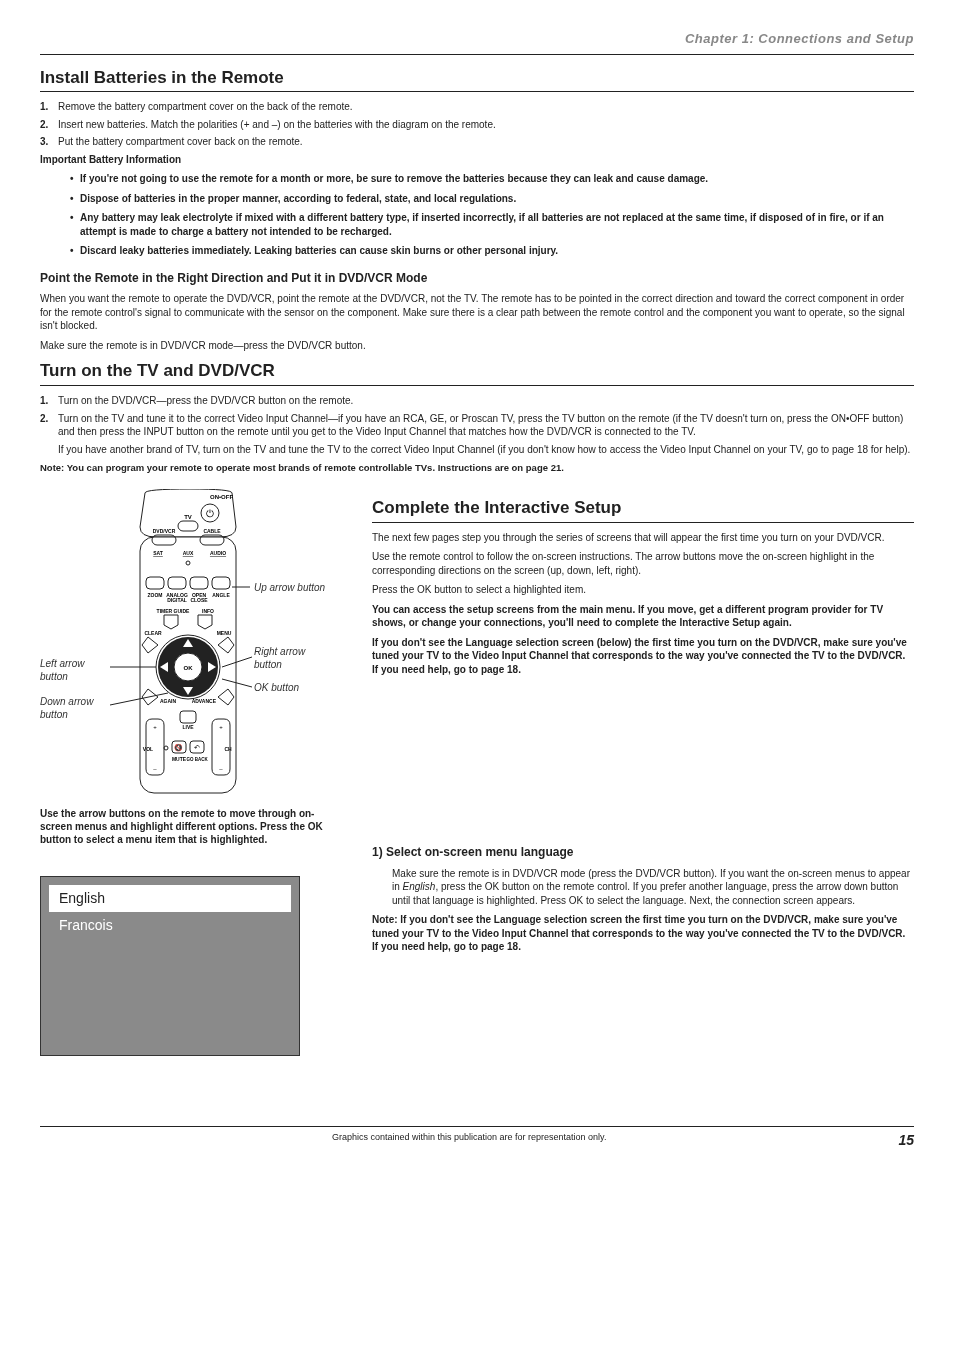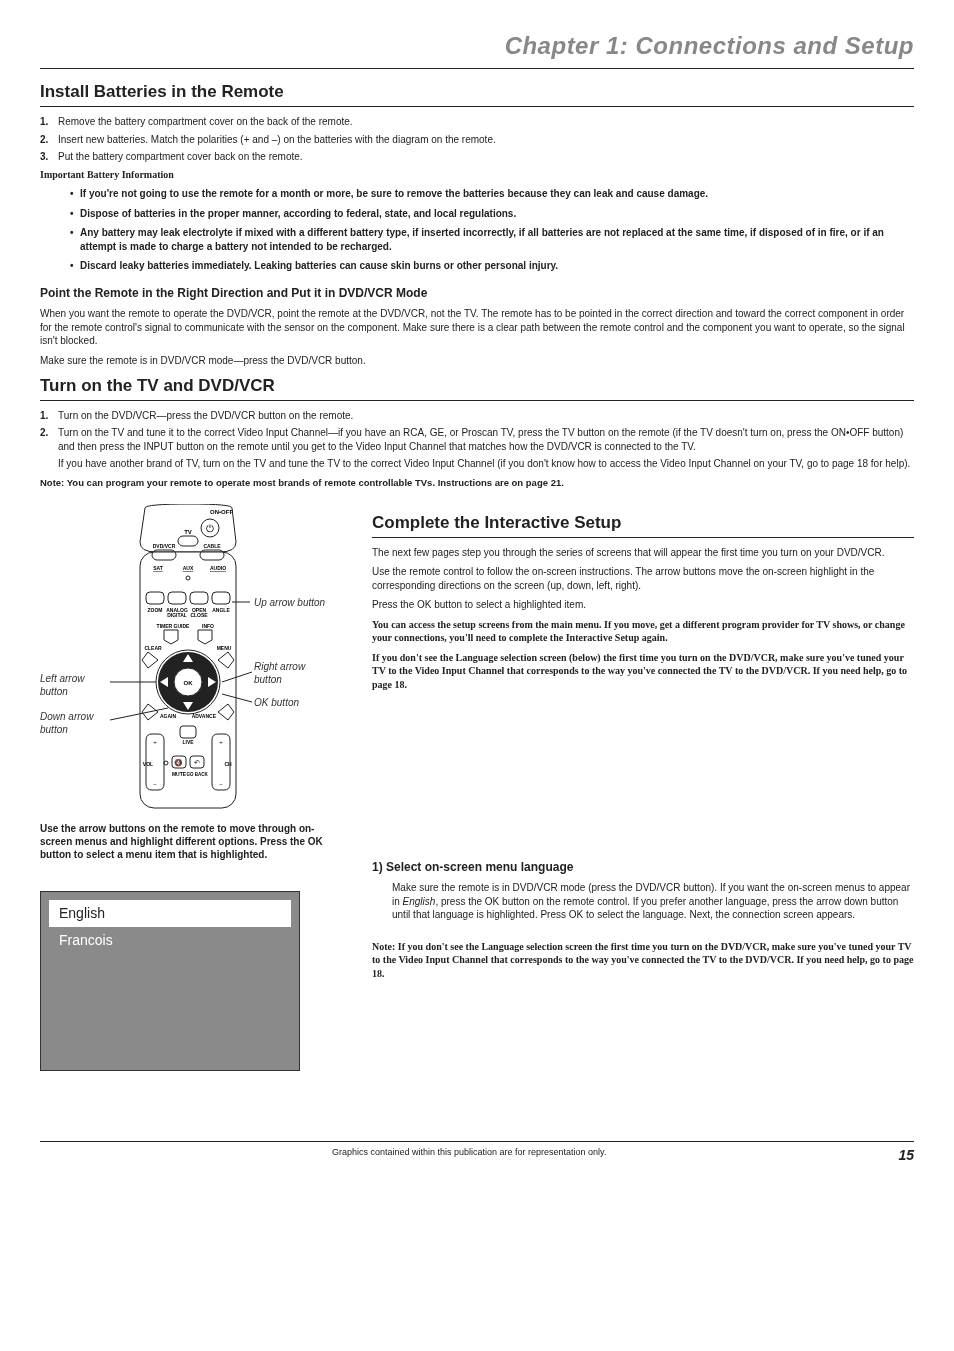--- a/index.html
+++ b/index.html
@@ -1,22 +1,22 @@
 <!DOCTYPE html>
 <html><head>
 <meta charset="utf-8">
 <style>
   * { box-sizing: border-box; margin: 0; padding: 0; }
   body { font-family: Arial, Helvetica, sans-serif; font-size: 10px; color: #222; width: 954px; margin: 0 auto; padding: 30px 40px 40px 40px; background: #fff; line-height: 1.35; }
-  .chapter-header { text-align: right; font-size: 24px; font-weight: bold; font-style: italic; color: #888; border-bottom: 1.5px solid #222; padding-bottom: 6px; margin-bottom: 12px; letter-spacing: 0.5px; }
+  .chapter-header { text-align: right; font-size: 13px; font-weight: bold; font-style: italic; color: #888; border-bottom: 1.5px solid #222; padding-bottom: 6px; margin-bottom: 12px; letter-spacing: 0.5px; }
   h2.section { font-size: 17px; font-weight: bold; border-bottom: 1px solid #222; padding-bottom: 2px; margin-top: 8px; margin-bottom: 8px; }
   ol.numbered { list-style: none; margin-left: 0; }
   ol.numbered li { margin-bottom: 4px; padding-left: 18px; position: relative; }
   ol.numbered li .num { position: absolute; left: 0; font-weight: bold; }
-  .bold { font-weight: bold; font-family: Liberation Serif, serif; }
+  .bold { font-weight: bold; }
   ul.bulleted { list-style: none; margin: 4px 0 8px 30px; }
   ul.bulleted li { position: relative; padding-left: 10px; margin-bottom: 6px; font-weight: bold; }
   ul.bulleted li::before { content: "•"; position: absolute; left: 0; }
   h3.subhead { font-size: 12px; font-weight: bold; margin: 12px 0 6px 0; }
   p { margin-bottom: 6px; }
   em { font-style: italic; }
   .note-strong { font-weight: bold; font-size: 9.5px; margin: 6px 0; }
   .two-col { display: flex; gap: 32px; margin-top: 14px; }
   .left-col { width: 300px; flex-shrink: 0; }
   .right-col { flex: 1; }
@@ -24,21 +24,21 @@
   .remote-svg { display: block; margin: 0 auto; }
   .callout { position: absolute; font-style: italic; font-size: 10px; color: #333; }
   .caption { font-size: 10px; font-weight: bold; line-height: 1.3; margin-top: 4px; }
   .lang-box-wrap { margin-top: 30px; }
   .lang-box { width: 260px; height: 180px; background: #8a8a8a; padding: 8px; border: 1px solid #333; }
   .lang-inner { background: #8a8a8a; }
   .lang-item { padding: 4px 10px; font-size: 14px; color: #fff; }
   .lang-item.selected { background: #fff; color: #222; }
   .footer { border-top: 1px solid #222; margin-top: 70px; padding-top: 4px; display: flex; justify-content: space-between; font-size: 9px; gap: 12px; }
   .footer .pagenum { font-weight: bold; font-style: italic; font-size: 14px; }
-  .sub-item { margin-left: 20px; margin-bottom: 18px; }
+  .sub-item { margin-left: 20px; margin-bottom: 6px; }
   .indent-block { margin-left: 18px; }
 </style>
 </head>
 <body>
 
 <div class="chapter-header">Chapter 1: Connections and Setup</div>
 
 <h2 class="section">Install Batteries in the Remote</h2>
 <ol class="numbered">
   <li><span class="num">1.</span><span>Remove the battery compartment cover on the back of the remote.</span></li>

